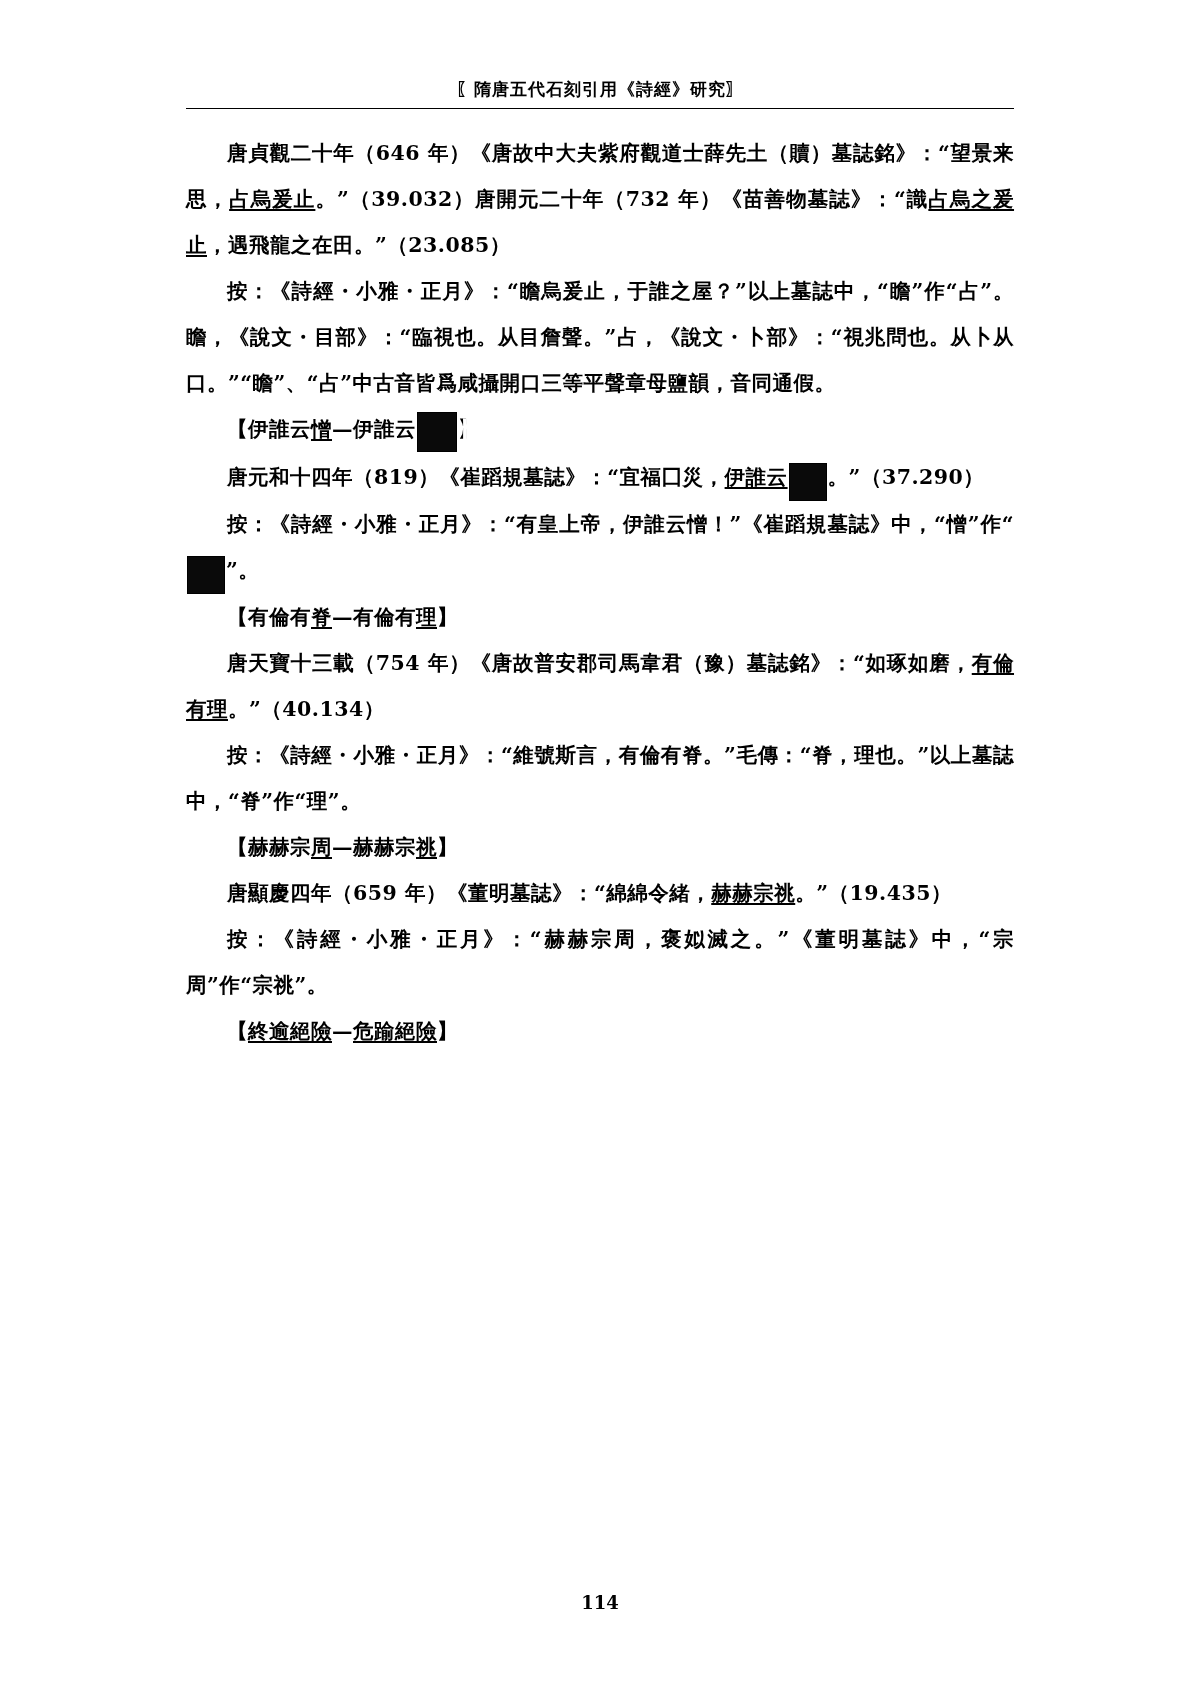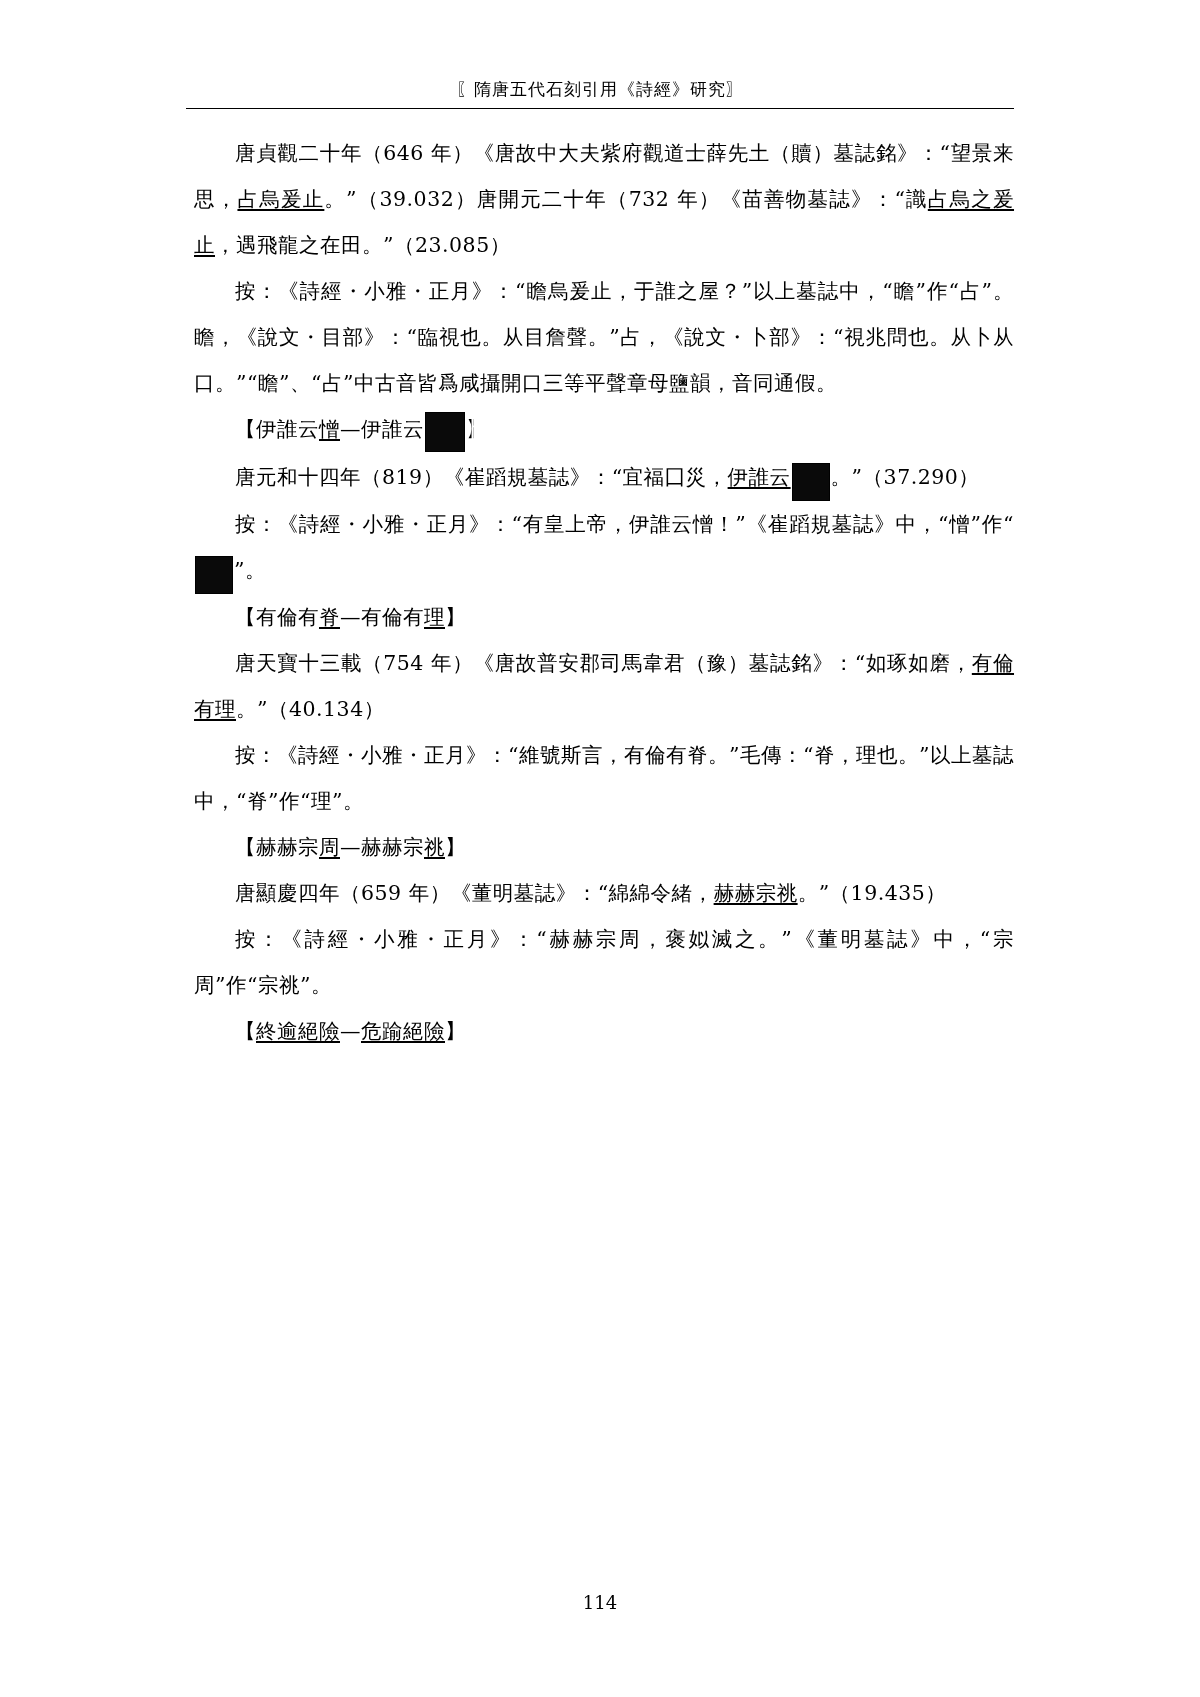--- a/index.html
+++ b/index.html
@@ -13,20 +13,21 @@
     font-family: "DejaVu Serif", "Liberation Serif", serif;
     color: #000000;
     position: relative;
     overflow: hidden;
   }
   .page {
     position: absolute;
     top: 0; left: 0;
     width: 1164px;
     height: 1697px;
+    font-weight: bold;
   }
 
   
   .header {
     position: absolute;
     top: 78px;
     left: 0;
     width: 1200px;
     text-align: center;
     font-size: 17px;
@@ -53,21 +54,21 @@
 
   
   .body-area {
     position: absolute;
     top: 130px;
     left: 186px;
     width: 828px;
   }
 
   p.para {
-    margin: 0 0 0 8px;
+    margin: 0 0 0 0;
     font-size: 20.5px;
     line-height: 46px;
     text-align: justify;
     text-justify: inter-character;
     letter-spacing: 0.5px;
   }
   p.indent {
     text-indent: 41px;
   }
   .u { text-decoration: underline; text-underline-offset: 3px; }

